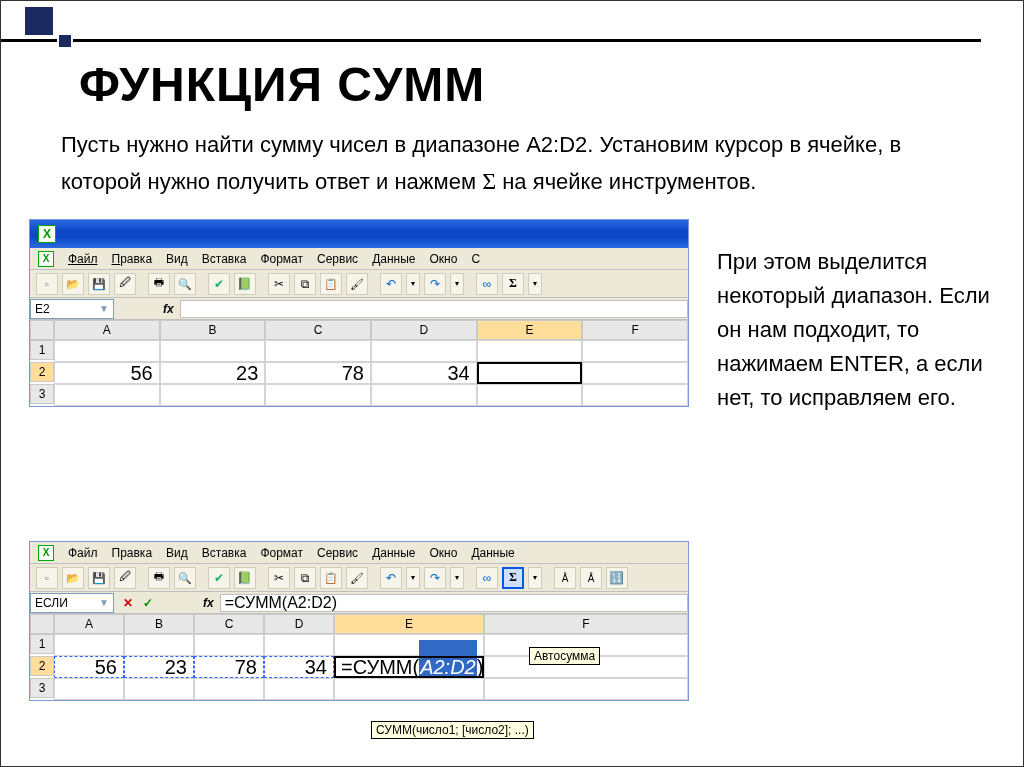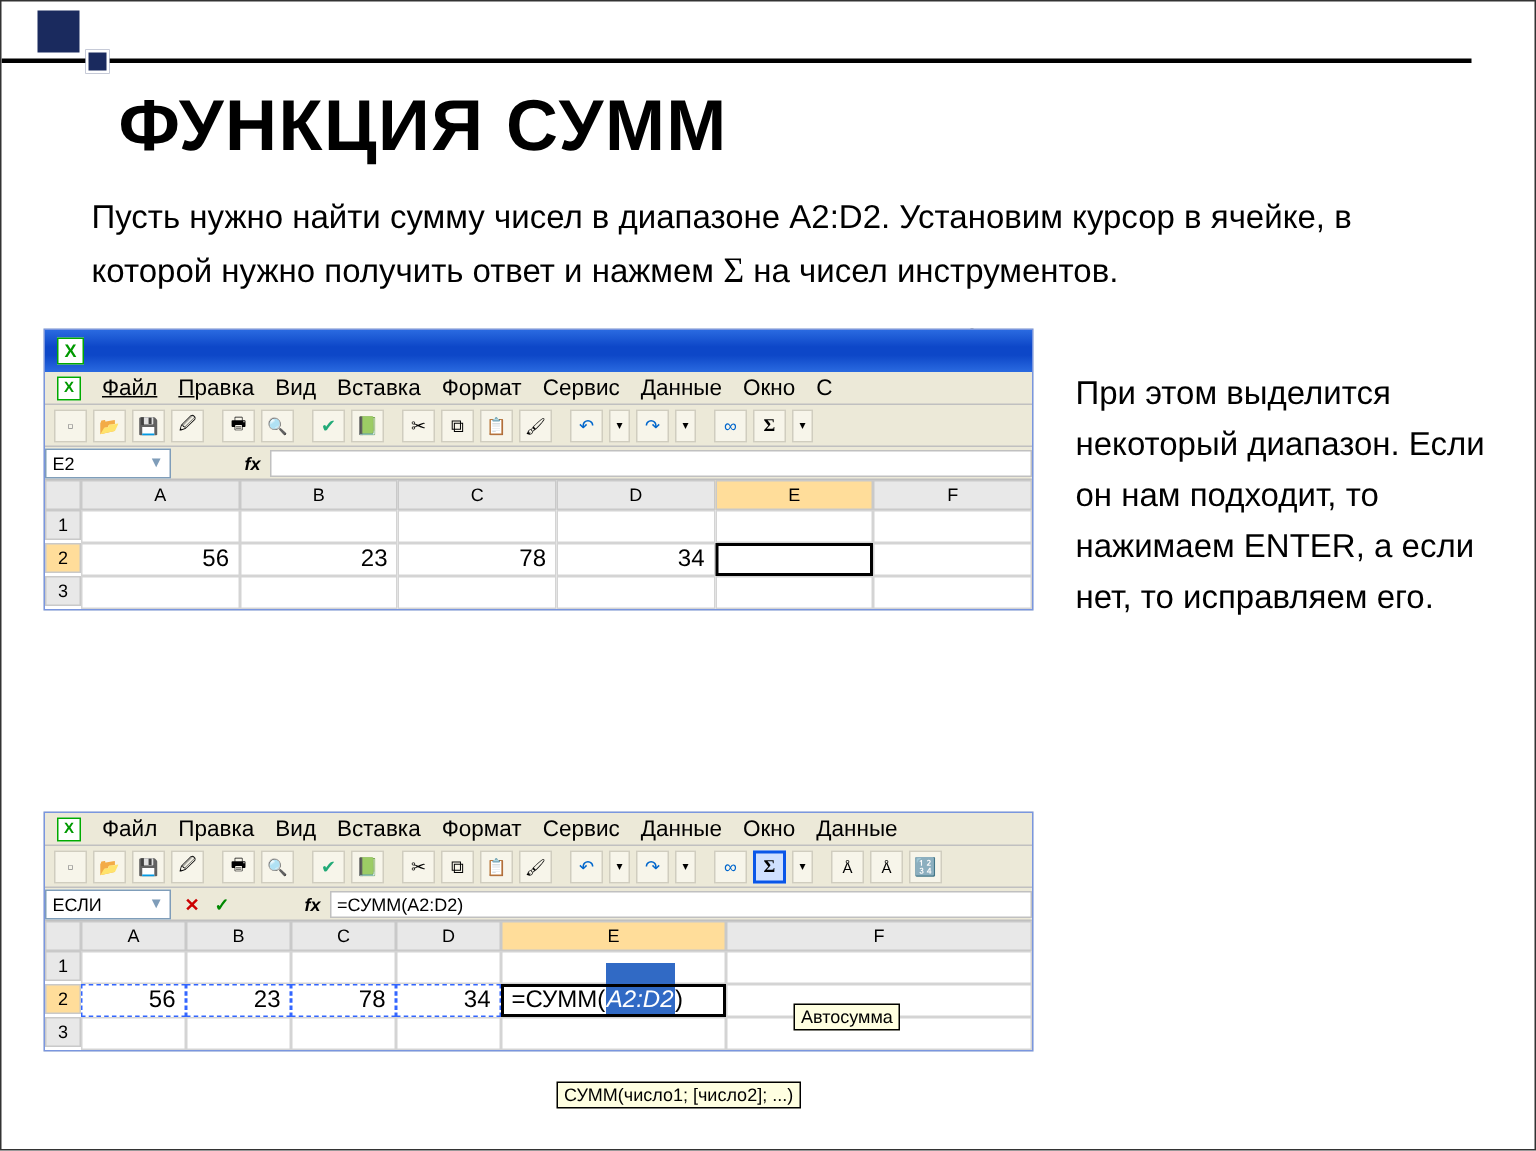--- a/index.html
+++ b/index.html
@@ -55,21 +55,21 @@
     display:flex; align-items:center; justify-content:center;
   }
   .menubar {
     height:22px; background:#ece9d8; border-bottom:1px solid #c0c0c0;
     display:flex; align-items:center; gap:14px; padding:0 8px;
   }
   .menubar .xicon2 {
     width:16px; height:16px; background:#fff; border:1px solid #0a0;
     color:#090; font-size:10px; display:flex; align-items:center; justify-content:center; font-weight:bold;
   }
-  .menubar span { font-size:15px; }
+  .menubar span { font-size:12px; }
   .menubar span u { text-decoration:underline; }
 
   .toolbar {
     height:28px; display:flex; align-items:center; padding:0 6px; gap:4px;
     border-bottom:1px solid #c0c0c0;
   }
   .tool {
     width:22px; height:22px; border:1px solid #d0cdbf; background:#f7f5ea;
     display:flex; align-items:center; justify-content:center;
     font-size:12px;
@@ -92,37 +92,37 @@
   .namebox .arr { margin-left:auto; color:#7f9db9; font-size:10px; }
   .fx-cancel, .fx-enter {
     width:16px; height:16px; display:flex; align-items:center; justify-content:center;
     font-weight:bold; font-size:12px; margin:0 2px;
   }
   .fx-cancel { color:#c00; }
   .fx-enter  { color:#080; }
   .fx-label { font-style:italic; font-weight:bold; padding:0 6px; font-size:12px;margin-left:39px;}
   .formula-bar {
     flex:1; background:#fff; border:1px solid #c0c0c0; height:18px;
-    display:flex; align-items:center; padding:0 4px; font-size:12px;
+    display:flex; align-items:center; padding:0 4px; font-size:16px;
   }
 
   .grid {
     display:grid;
     grid-template-columns: 24px repeat(6, 1fr);
     background:#fff;
   }
   .hdr, .rhdr {
     background:#e8e8e8; border:1px solid #c9c9c9; text-align:center;
     font-size:12px; height:20px; display:flex; align-items:center; justify-content:center;
   }
   .hdr.active { background:#ffdd9a; }
   .rhdr.active { background:#ffdd9a; }
   .cell {
     border:1px solid #d4d4d4; height:22px; display:flex; align-items:center;
-    justify-content:flex-end; padding:0 6px; font-size:16px; background:#fff;
+    justify-content:flex-end; padding:0 6px; font-size:20px; background:#fff;
   }
   .cell.sel { outline:2px solid #000; outline-offset:-2px; background:#fff; }
   .cell.marq {
     border:1.5px dashed #3366ff;
   }
   .cell.left { justify-content:flex-start; }
 
   .arrow-to-sigma {
     position:absolute; left:646px; top:218px;
     width:2px; height:78px; background:#000;
@@ -158,21 +158,21 @@
 <body>
 
 <div class="deco">
   <div class="sq1"></div>
   <div class="line"></div>
 </div>
 
 <div class="title">ФУНКЦИЯ СУММ</div>
 
 <div class="intro">
-  <span>Пусть нужно найти сумму чисел в диапазоне A2:D2. Установим курсор в ячейке, в которой нужно получить ответ и нажмем </span><span class="sigma">Σ</span><span> на чисел инструментов.</span>
+  <span>Пусть нужно найти сумму чисел в диапазоне A2:D2. Установим курсор в ячейке, в которой нужно получить ответ и нажмем </span><span class="sigma">Σ</span><span> на ячейке инструментов.</span>
 </div>
 
 <div class="right-text">При этом выделится некоторый диапазон. Если он нам подходит, то нажимаем ENTER, а если нет, то исправляем его.</div>
 
 <div class="arrow-to-sigma"></div>
 
 <div class="excel" style="left:28px; top:218px; width:660px;">
   <div class="titlebar">
     <span class="xicon">X</span>
   </div>
@@ -404,14 +404,14 @@
     <div class="rhdr">3</div>
     <div class="cell"></div>
     <div class="cell"></div>
     <div class="cell"></div>
     <div class="cell"></div>
     <div class="cell"></div>
     <div class="cell"></div>
   </div>
 </div>
 
-<div class="tooltip" style="left:528px; top:668px;">Автосумма</div>
+<div class="tooltip" style="left:528px; top:646px;">Автосумма</div>
 <div class="tooltip" style="left:370px; top:720px;">СУММ(число1; [число2]; ...)</div>
 
 </body></html>

